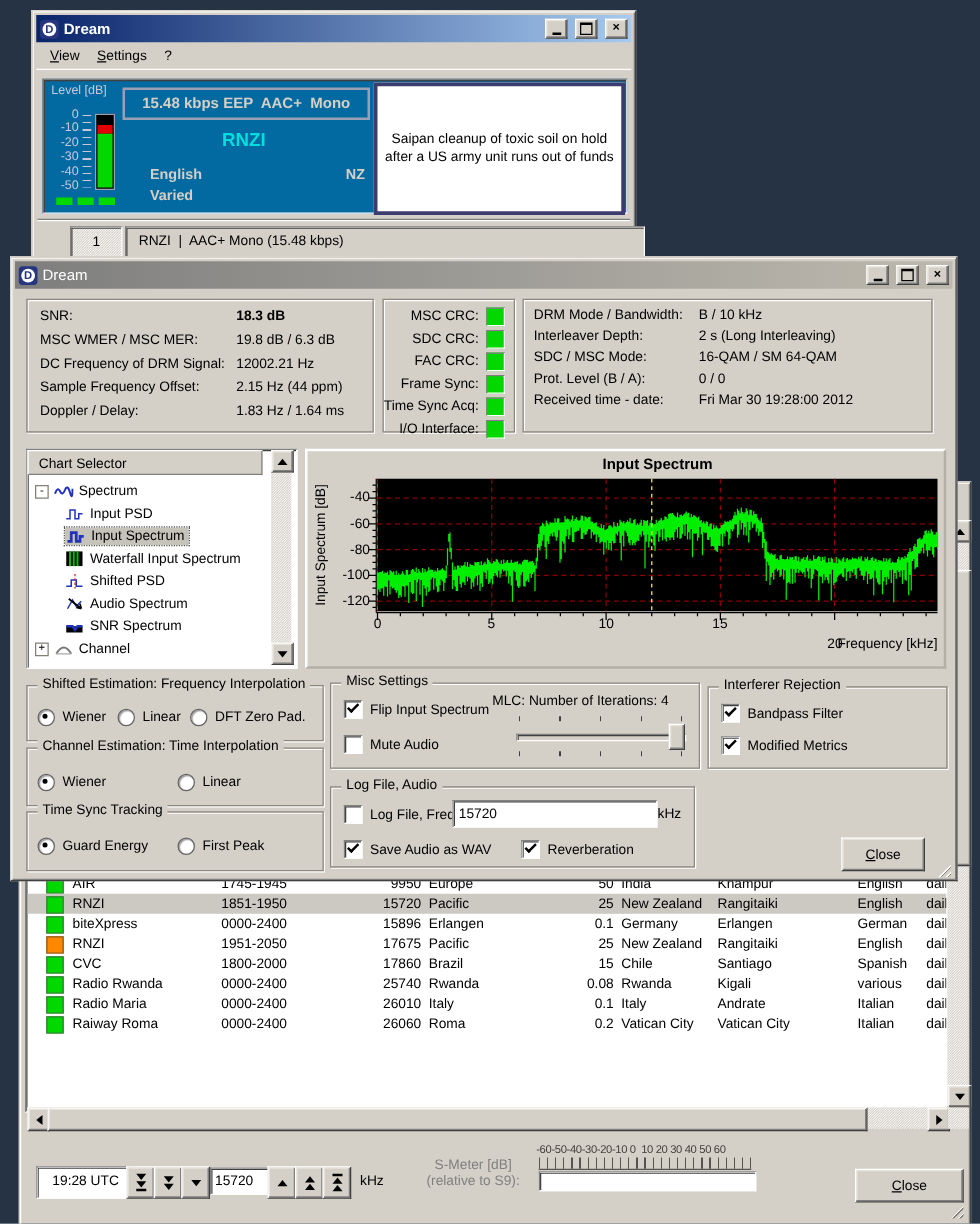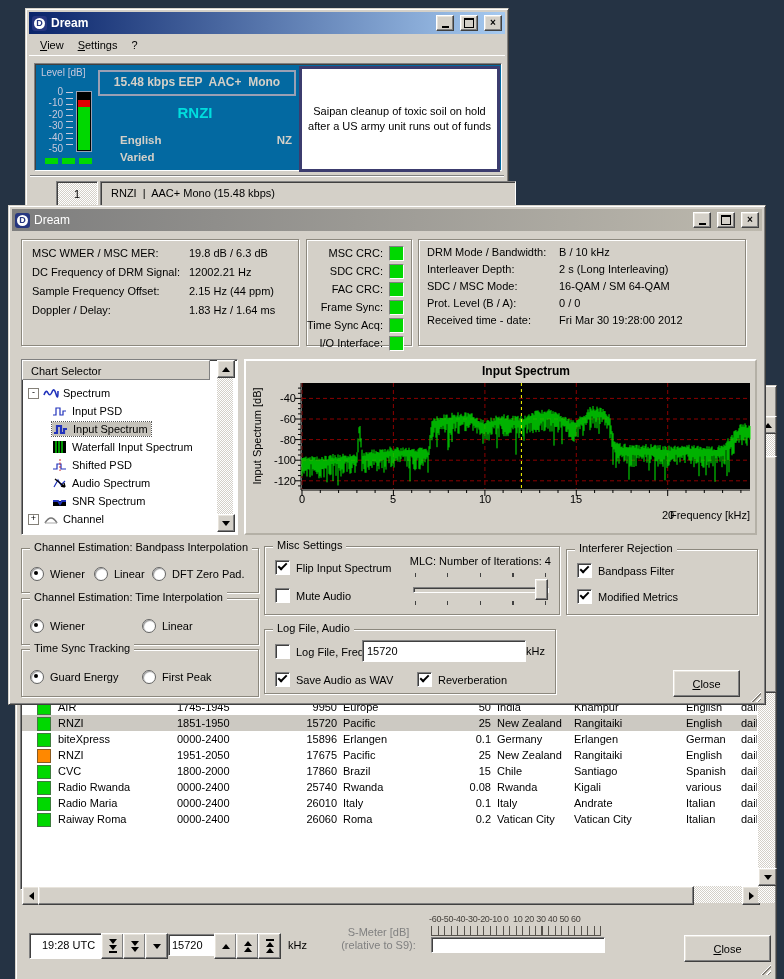--- a/index.html
+++ b/index.html
@@ -326,20 +326,24 @@
       <span class="win-btn raised">
           <span class="g-max"></span>
         </span>
       <span class="win-btn raised">
           <span>×</span>
         </span>
     </div>
 
     <div class="etched" style="position:absolute;left:12px;top:33px;width:278px;height:107px;padding-top:5px;box-sizing:border-box">
       <div class="irow">
+          <span class="lab">SNR:</span>
+          <span class="val bold">18.3 dB</span>
+        </div>
+      <div class="irow">
           <span class="lab">MSC WMER / MSC MER:</span>
           <span class="val">19.8 dB / 6.3 dB</span>
         </div>
       <div class="irow">
           <span class="lab">DC Frequency of DRM Signal:</span>
           <span class="val">12002.21 Hz</span>
         </div>
       <div class="irow">
           <span class="lab">Sample Frequency Offset:</span>
           <span class="val">2.15 Hz (44 ppm)</span>
@@ -544,21 +548,21 @@
       <span class="axlab" style="left:10px;top:93px;width:40px;text-align:right">-100</span>
       <span class="axlab" style="left:10px;top:114px;width:40px;text-align:right">-120</span>
       <span class="axlab" style="left:46px;top:132px;width:20px;text-align:center">0</span>
       <span class="axlab" style="left:137px;top:132px;width:20px;text-align:center">5</span>
       <span class="axlab" style="left:229px;top:132px;width:20px;text-align:center">10</span>
       <span class="axlab" style="left:320px;top:132px;width:20px;text-align:center">15</span>
       <span class="axlab" style="left:412px;top:148px;width:20px;text-align:center">20</span>
     </div>
 
     <div class="group" style="left:12px;top:342px;width:236px;height:43px">
-      <span class="legend">Channel Estimation: Bandpass Interpolation</span>
+      <span class="legend">Shifted Estimation: Frequency Interpolation</span>
       <div class="rad" style="left:8px;top:18px">
           <span class="rb on"></span>
           <span>Wiener</span>
         </div>
       <div class="rad" style="left:72px;top:18px">
           <span class="rb"></span>
           <span>Linear</span>
         </div>
       <div class="rad" style="left:130px;top:18px">
           <span class="rb"></span>
@@ -593,21 +597,21 @@
     <div class="group" style="left:255px;top:340px;width:294px;height:67px">
       <span class="legend">Misc Settings</span>
       <div class="chk" style="left:10px;top:13px">
           <span class="cb checked"></span>
           <span>Flip Input Spectrum</span>
         </div>
       <div class="chk" style="left:10px;top:41px">
           <span class="cb"></span>
           <span>Mute Audio</span>
         </div>
-      <span style="position:absolute;right:8px;top:8px;white-space:nowrap">MLC: Number of Iterations: 4</span>
+      <span style="position:absolute;right:24px;top:8px;white-space:nowrap">MLC: Number of Iterations: 4</span>
       <div style="position:absolute;left:146px;top:24px;width:140px;height:36px">
         <div style="position:absolute;left:4px;right:4px;top:2px;height:4px;background:repeating-linear-gradient(90deg,#404040 0 1px,transparent 1px 32.5px)"></div>
         <div class="sunkenb" style="position:absolute;left:2px;right:2px;top:16px;height:4px;background:var(--face)"></div>
         <div class="raised" style="position:absolute;right:3px;top:8px;width:11px;height:19px"></div>
         <div style="position:absolute;left:4px;right:4px;bottom:2px;height:4px;background:repeating-linear-gradient(90deg,#404040 0 1px,transparent 1px 32.5px)"></div>
       </div>
     </div>
 
     <div class="group" style="left:557px;top:343px;width:190px;height:64px">
       <span class="legend">Interferer Rejection</span>

